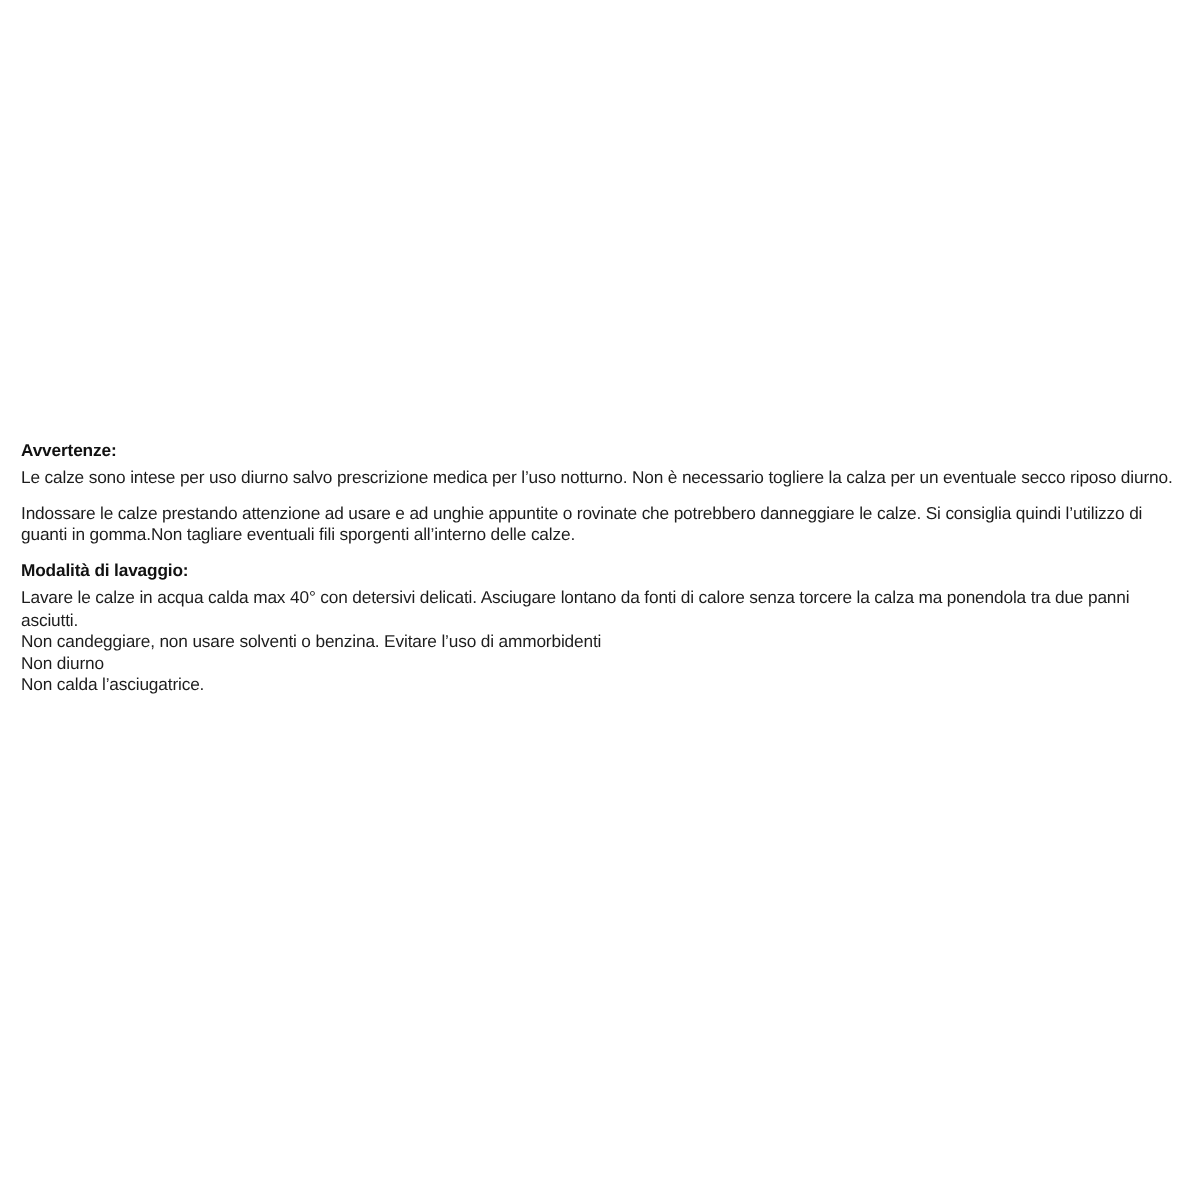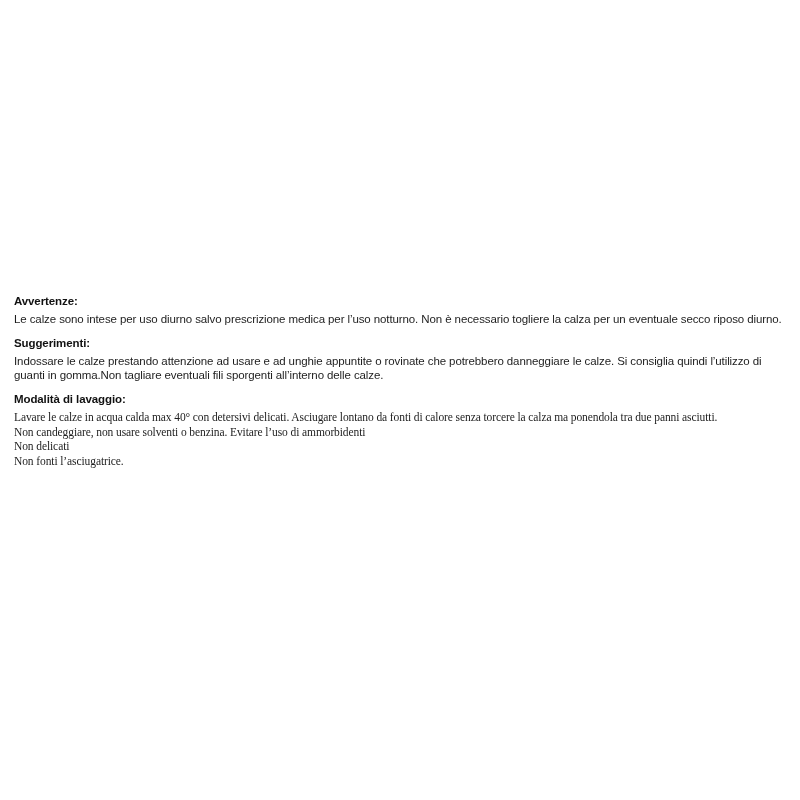--- a/index.html
+++ b/index.html
@@ -33,44 +33,42 @@
       font-weight: 700;
       line-height: 14.6px;
       margin: 0 0 3.5px 0;
       color: #111111;
     }
     .para {
       margin: 0 0 9px 0;
     }
     .para.tight {
       margin: 0;
-      font-family: Liberation Serif, serif;
     }
     .block:last-child .para:last-child {
       margin-bottom: 0;
     }
   </style>
 </head>
 <body>
 
 <div class="page">
   <div class="content">
 
     <section class="block">
       <h3 class="heading">Avvertenze:</h3>
       <p class="para">Le calze sono intese per uso diurno salvo prescrizione medica per l’uso notturno. Non è necessario togliere la calza per un eventuale secco riposo diurno.</p>
     </section>
 
     <section class="block">
-      <h3 class="heading">Suggerimenti:</h3>
       <p class="para">Indossare le calze prestando attenzione ad usare e ad unghie appuntite o rovinate che potrebbero danneggiare le calze. Si consiglia quindi l’utilizzo di guanti in gomma.Non tagliare eventuali fili sporgenti all’interno delle calze.</p>
     </section>
 
     <section class="block">
       <h3 class="heading">Modalità di lavaggio:</h3>
       <p class="para tight">Lavare le calze in acqua calda max 40° con detersivi delicati. Asciugare lontano da fonti di calore senza torcere la calza ma ponendola tra due panni asciutti.</p>
       <p class="para tight">Non candeggiare, non usare solventi o benzina. Evitare l’uso di ammorbidenti</p>
-      <p class="para tight">Non delicati</p>
-      <p class="para tight">Non fonti l’asciugatrice.</p>
+      <p class="para tight">Non diurno</p>
+      <p class="para tight">Non calda l’asciugatrice.</p>
     </section>
 
   </div>
 </div>
 
 </body></html>

